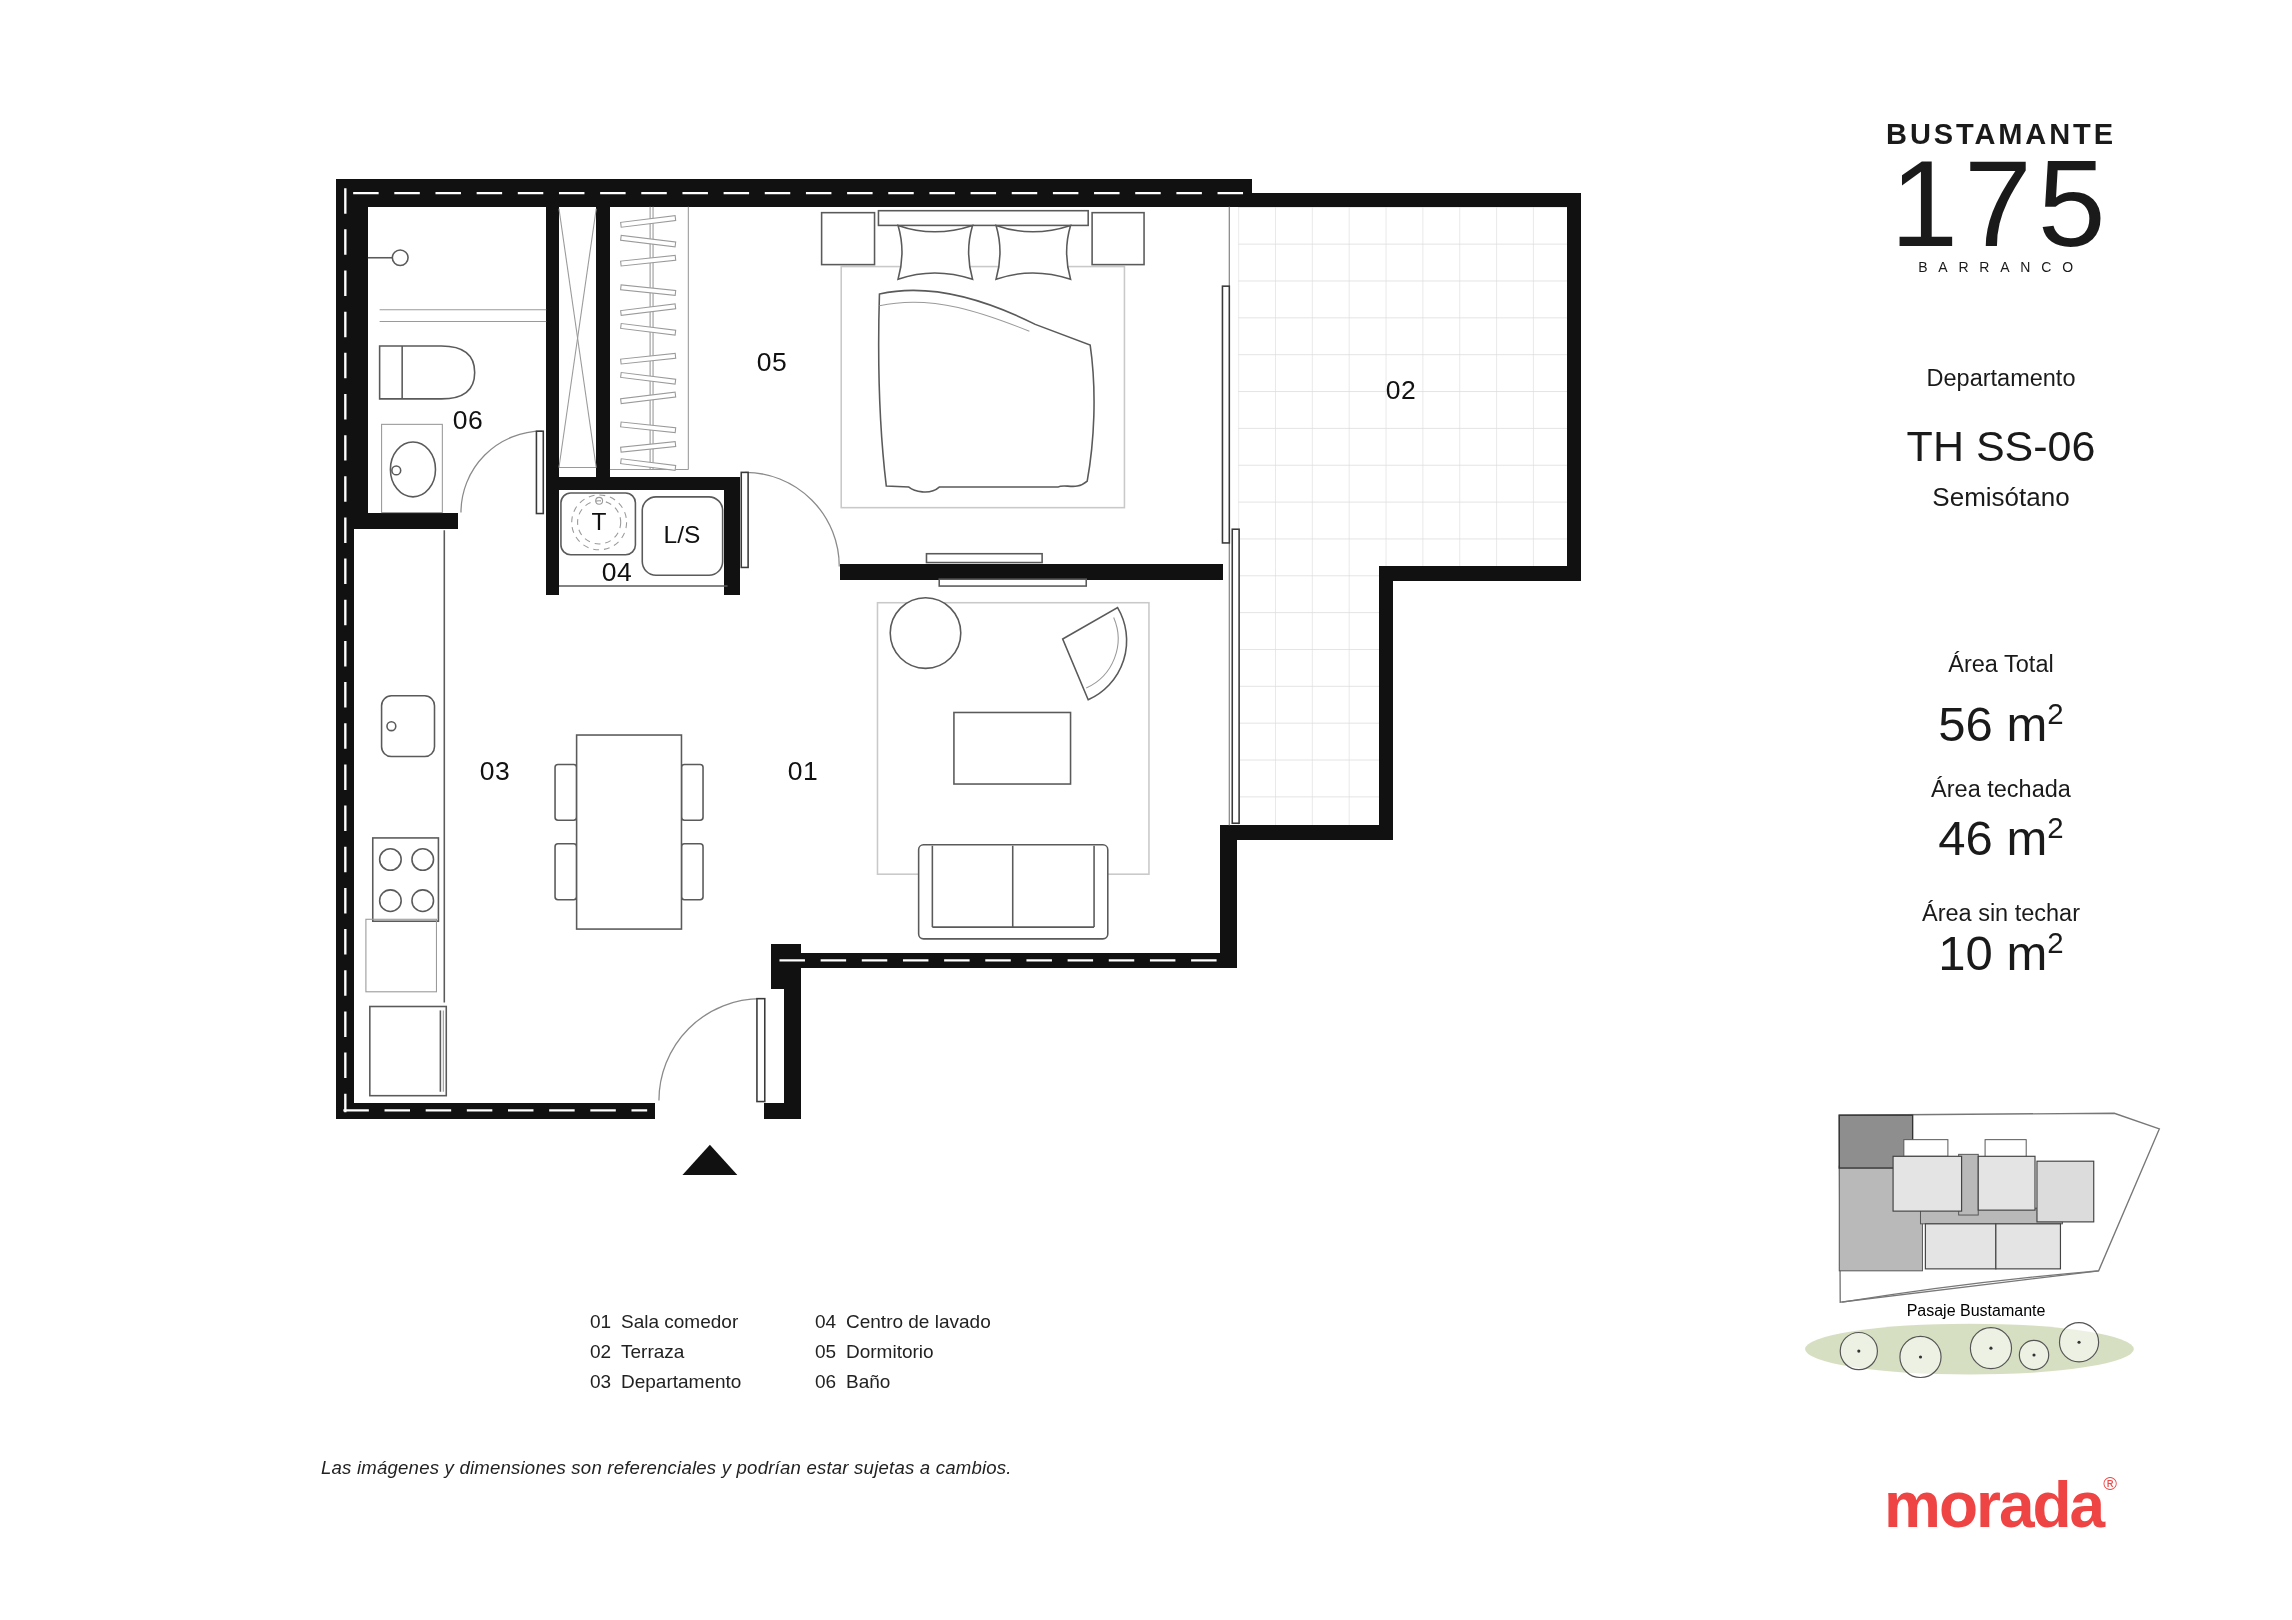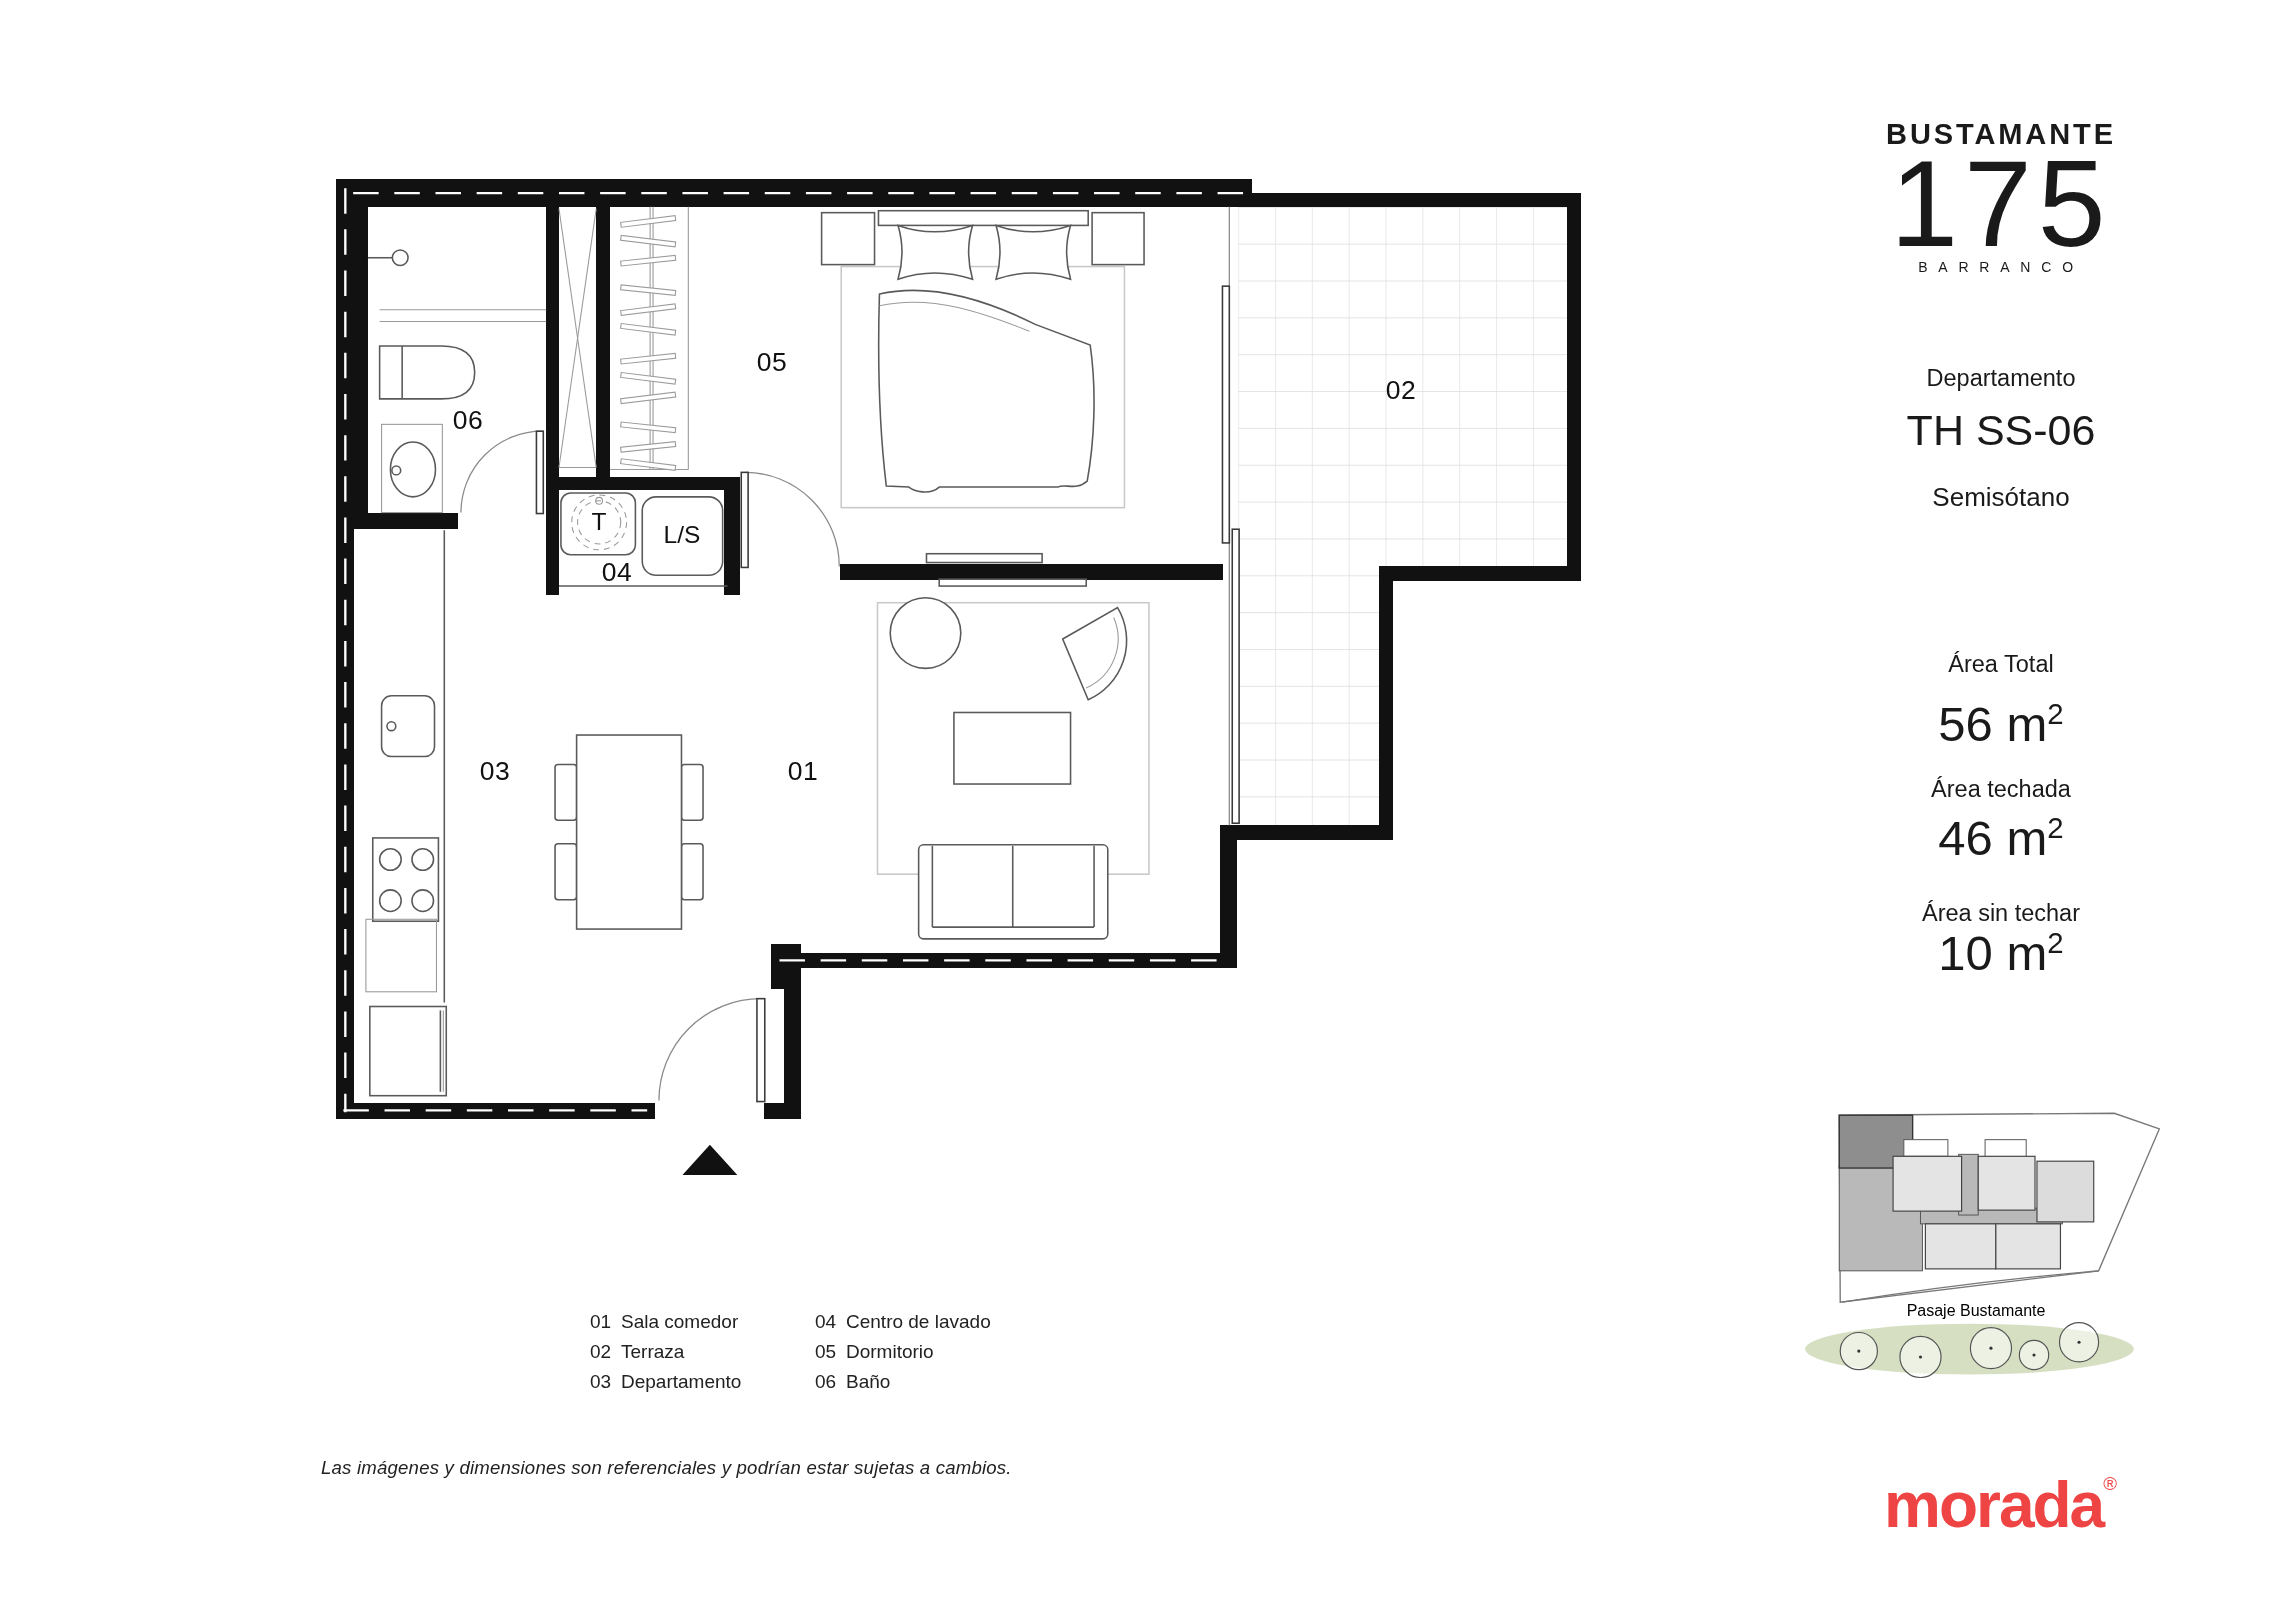--- a/index.html
+++ b/index.html
@@ -23,21 +23,21 @@
   .leaf{fill:#ffffff;stroke:#3a3a3a;stroke-width:1.6}
   .dash{stroke-dasharray:6 5}
   .room-label{position:absolute;transform:translate(-50%,-50%);font-size:26.5px;letter-spacing:0.5px;color:#111;white-space:nowrap}
   .appl-label{position:absolute;transform:translate(-50%,-50%);font-size:24.5px;color:#111;white-space:nowrap}
   .rp{position:absolute;left:1805px;top:0;width:392px;text-align:center}
   .rp > div{position:absolute;left:50%;transform:translateX(-50%);white-space:nowrap}
   .logo-top{top:118px;font-size:29px;font-weight:700;letter-spacing:2.9px}
   .logo-num{top:143px;font-size:122px;font-weight:400;letter-spacing:5.9px;line-height:1}
   .logo-district{top:259px;font-size:14px;letter-spacing:10.8px;font-weight:400}
   .unit-label{top:365px;font-size:23.5px}
-  .unit-code{top:406px;font-size:43px}
+  .unit-code{top:422px;font-size:43px}
   .unit-level{top:482px;font-size:26px}
   .area-label{font-size:23.5px}
   .area-value{font-size:49px}
   .area-value sup{font-size:60%;vertical-align:super}
   .al-0{top:651px}.av-0{top:696px}
   .al-1{top:776px}.av-1{top:810px}
   .al-2{top:900px}.av-2{top:925px}
   .legend{position:absolute;top:1307px;font-size:19px;color:#222}
   .legend .row{display:flex;line-height:30px}
   .legend .num{display:inline-block;width:31px}

